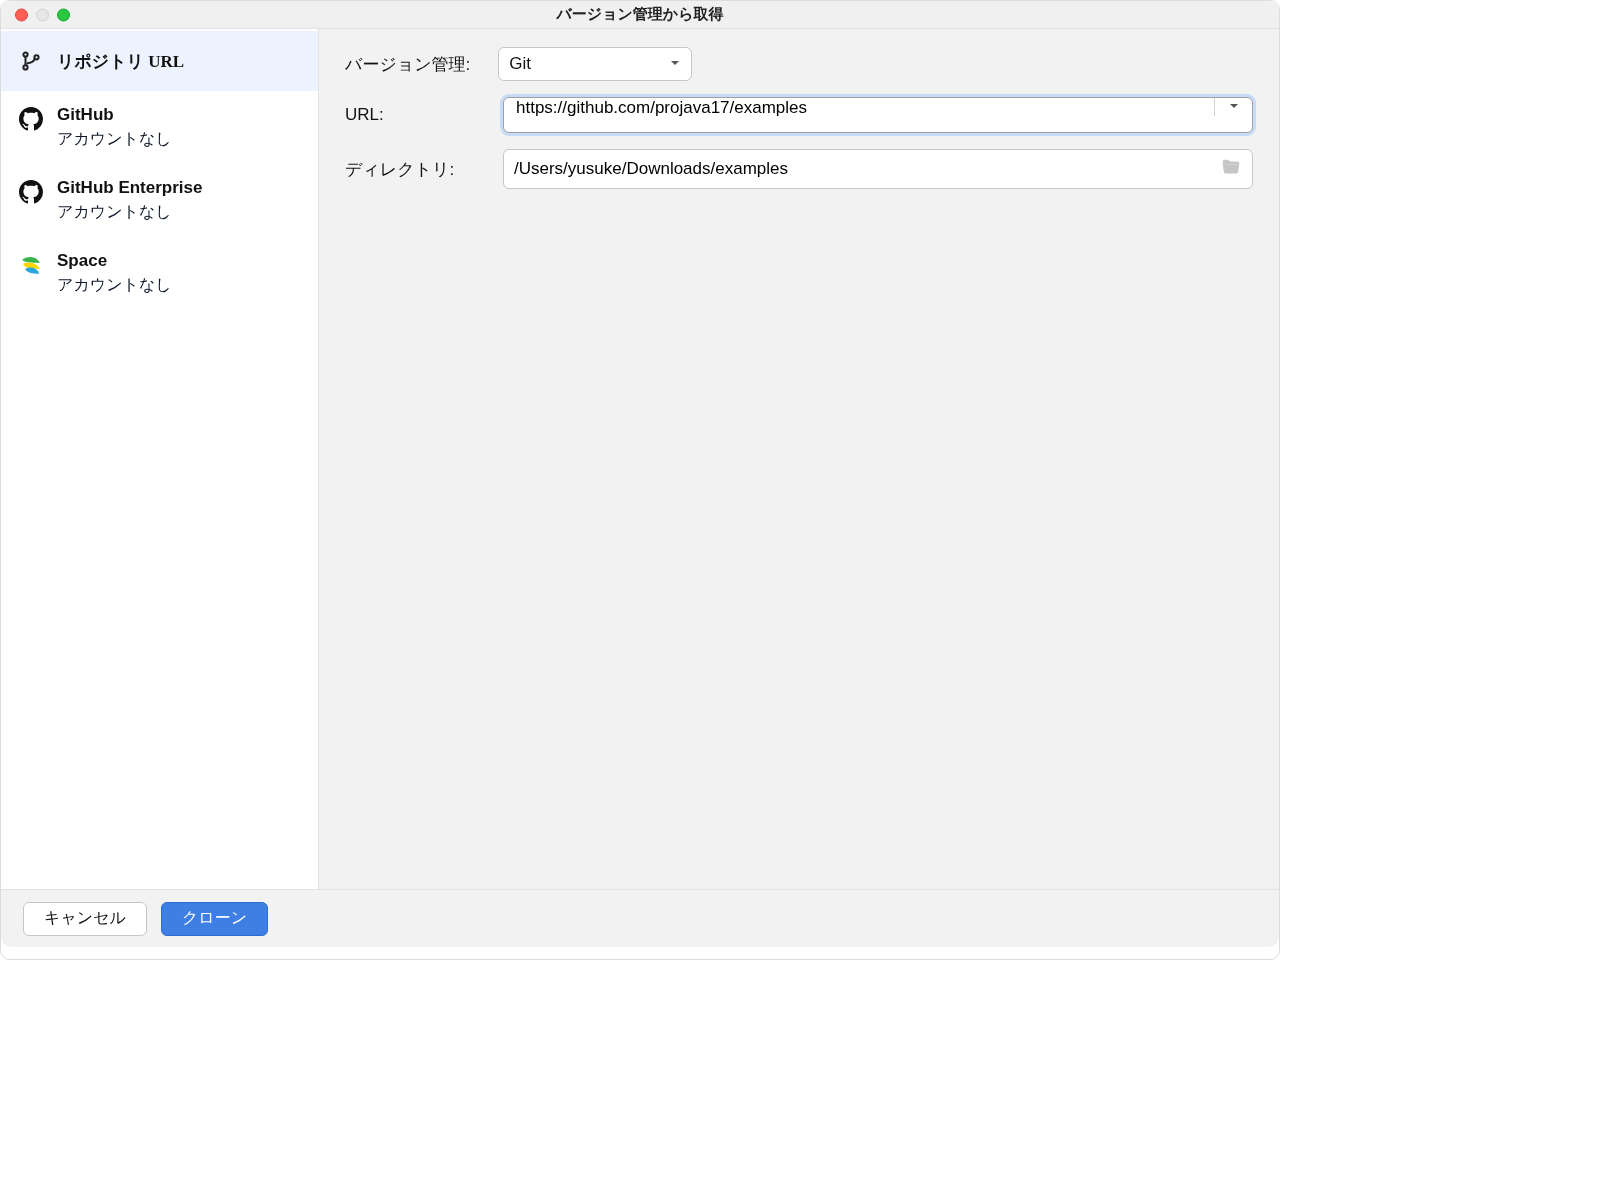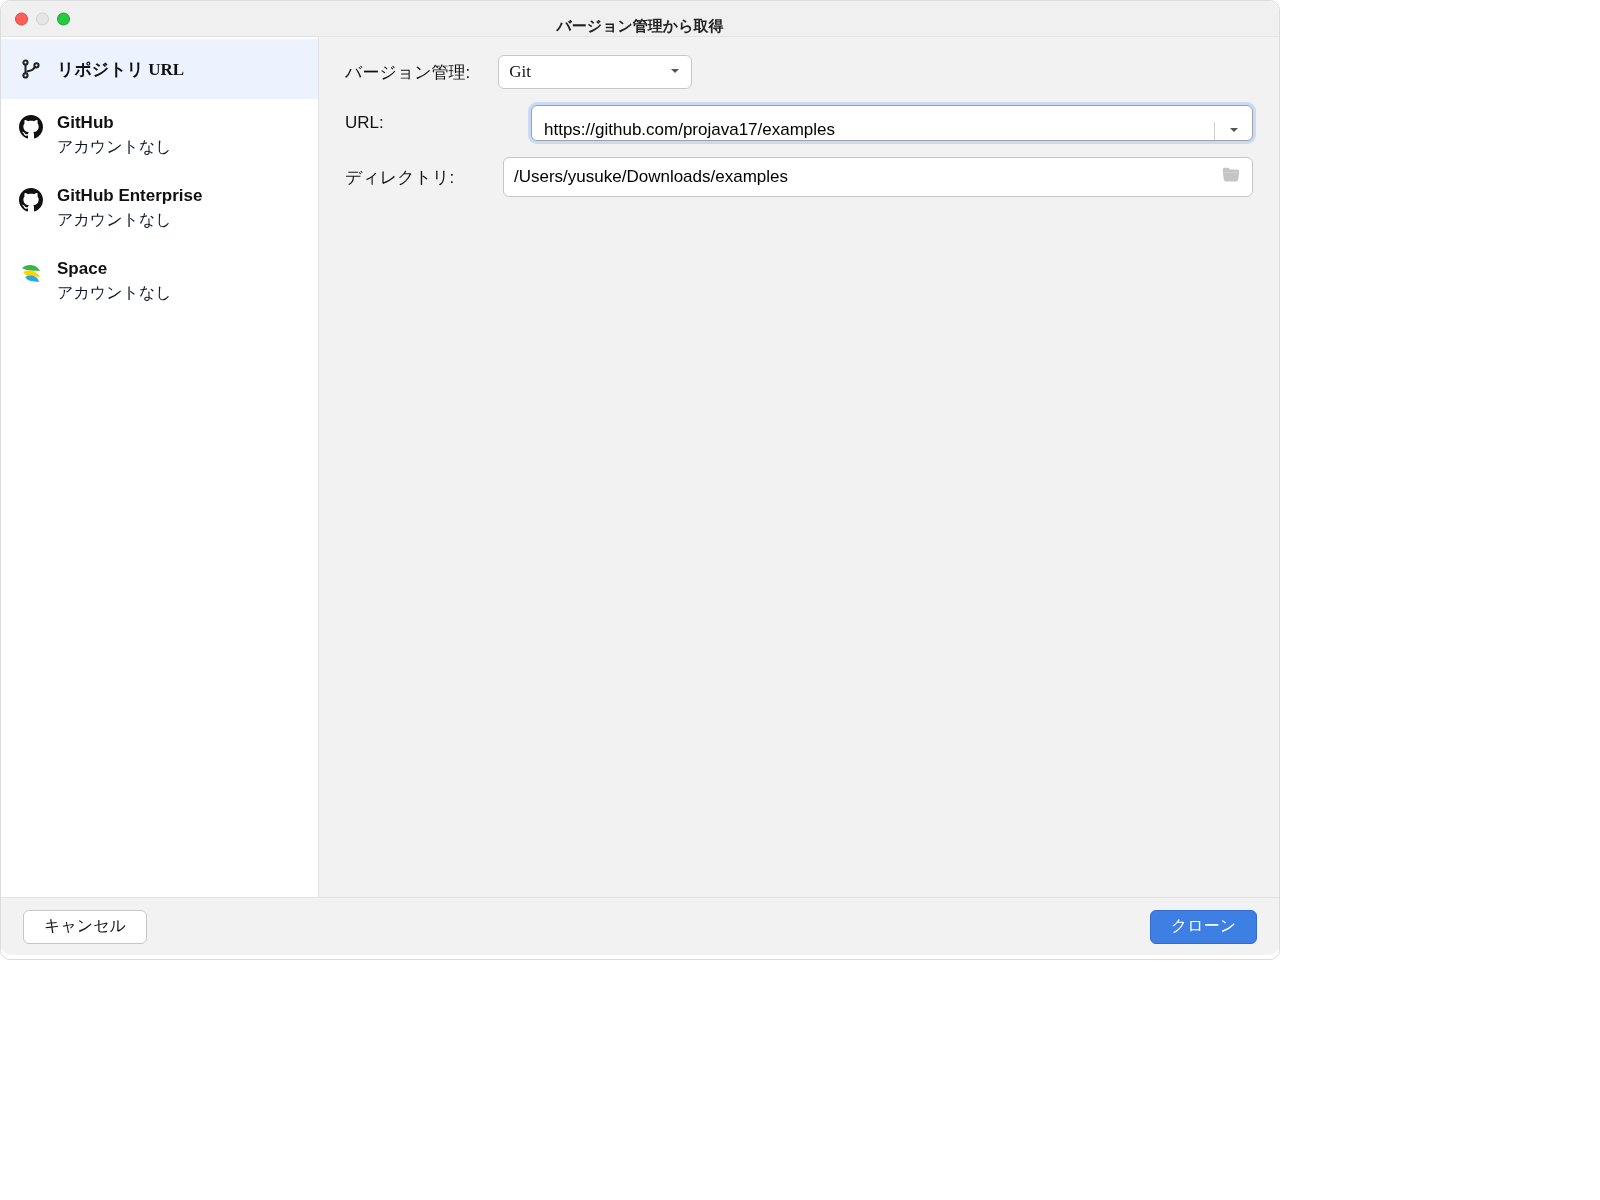--- a/index.html
+++ b/index.html
@@ -6,23 +6,23 @@
     body {
       font-family: -apple-system, "Helvetica Neue", "Hiragino Kaku Gothic ProN", "Hiragino Sans", sans-serif;
       background: #ffffff;
       width: 1280px;
       height: 960px;
       overflow: hidden;
       border-radius: 10px;
       border: 1px solid #dcdcdc;
     }
     .titlebar {
-      height: 36px;
-      display: flex;
-      align-items: flex-end;
+      height: 28px;
+      display: flex;
+      align-items: center;
       position: relative;
       background: #f0f0f0;
       border-bottom: 1px solid #e3e3e3;
       border-radius: 10px 10px 0 0;
     }
     .traffic-lights {
       display: flex;
       gap: 8px;
       position: absolute;
       left: 14px;
@@ -83,34 +83,32 @@
     .select-wrap {
       display: inline-flex;
       align-items: center;
       background: #ffffff;
       border: 1px solid #c6c6c6;
       border-radius: 6px;
       height: 34px;
       width: 194px;
       justify-content: space-between;
       padding: 0 10px;
-      font-family: Liberation Serif, serif;
     }
     .select-wrap .val { font-size: 17px; color: #111; }
     .chev { width: 12px; height: 12px; }
     .row-vcs { grid-template-columns: auto auto; justify-content: start; gap: 28px; }
     .url-wrap {
       display: flex;
-      align-items: flex-end;
+      align-items: flex-start;
       background: #ffffff;
       border: 1px solid #a0a0a0;
       border-radius: 6px;
       box-shadow: 0 0 0 3px #c7dbf7;
       height: 36px;
-      margin-left: 28px;
     }
     .url-wrap input {
       flex: 1;
       border: none;
       outline: none;
       font-size: 17px;
       padding: 0 12px;
       border-radius: 6px 0 0 6px;
     }
     .url-drop {
@@ -134,21 +132,21 @@
       font-size: 17px;
       background: transparent;
     }
     .folder-icon { color: #c0c0c0; cursor: pointer; }
     .footer {
       height: 58px;
       border-top: 1px solid #e3e3e3;
       background: #f2f2f2;
       display: flex;
       align-items: center;
-      justify-content: space-between;
+      justify-content: flex-start;
       gap: 14px;
       padding: 0 22px;
       border-radius: 0 0 10px 10px;
     }
     .btn {
       height: 34px;
       padding: 0 20px;
       border-radius: 6px;
       font-size: 16px;
       font-weight: 500;

